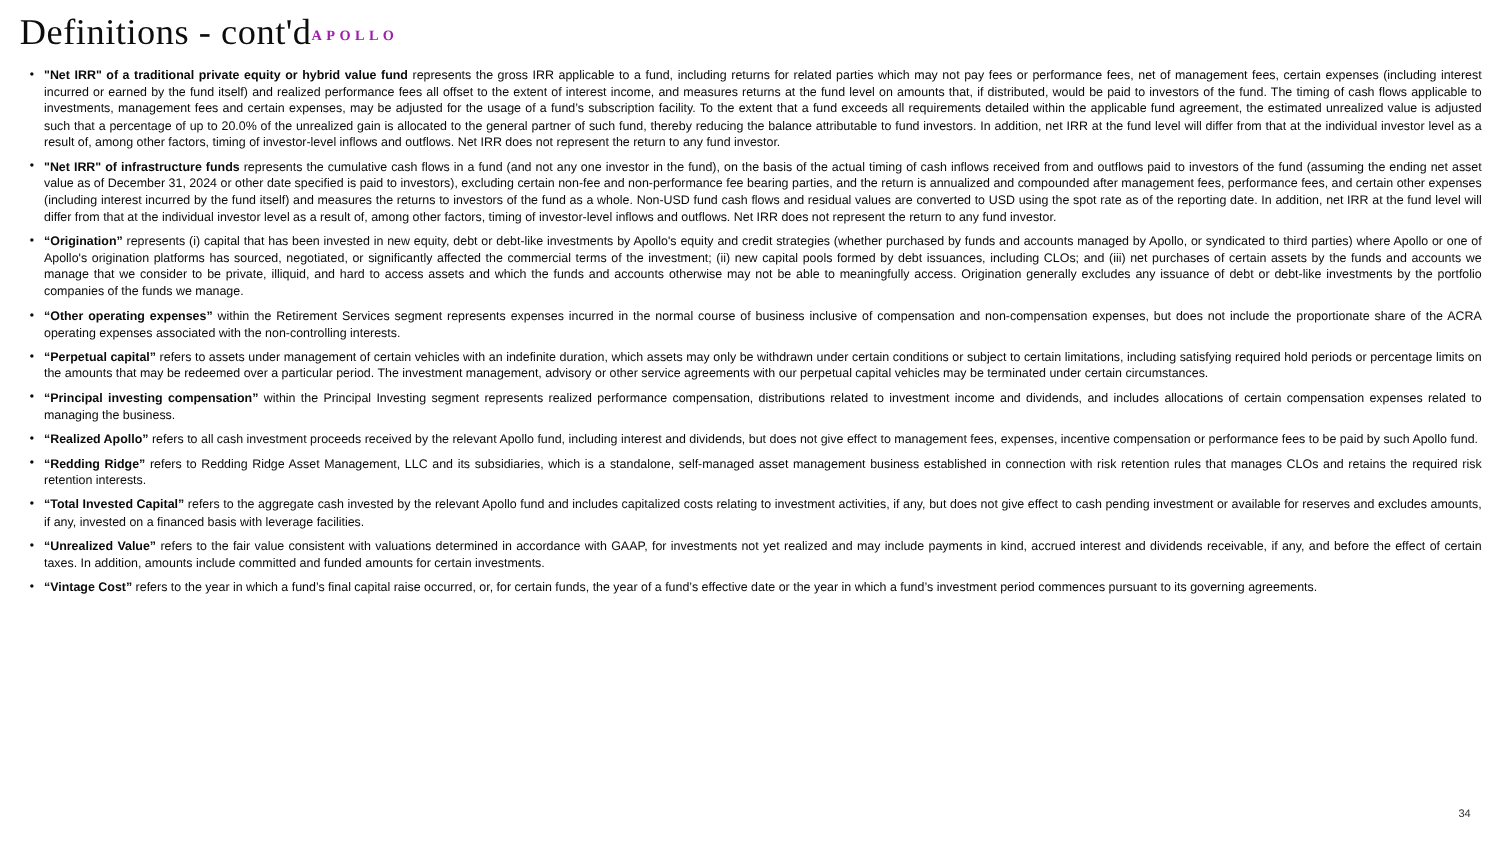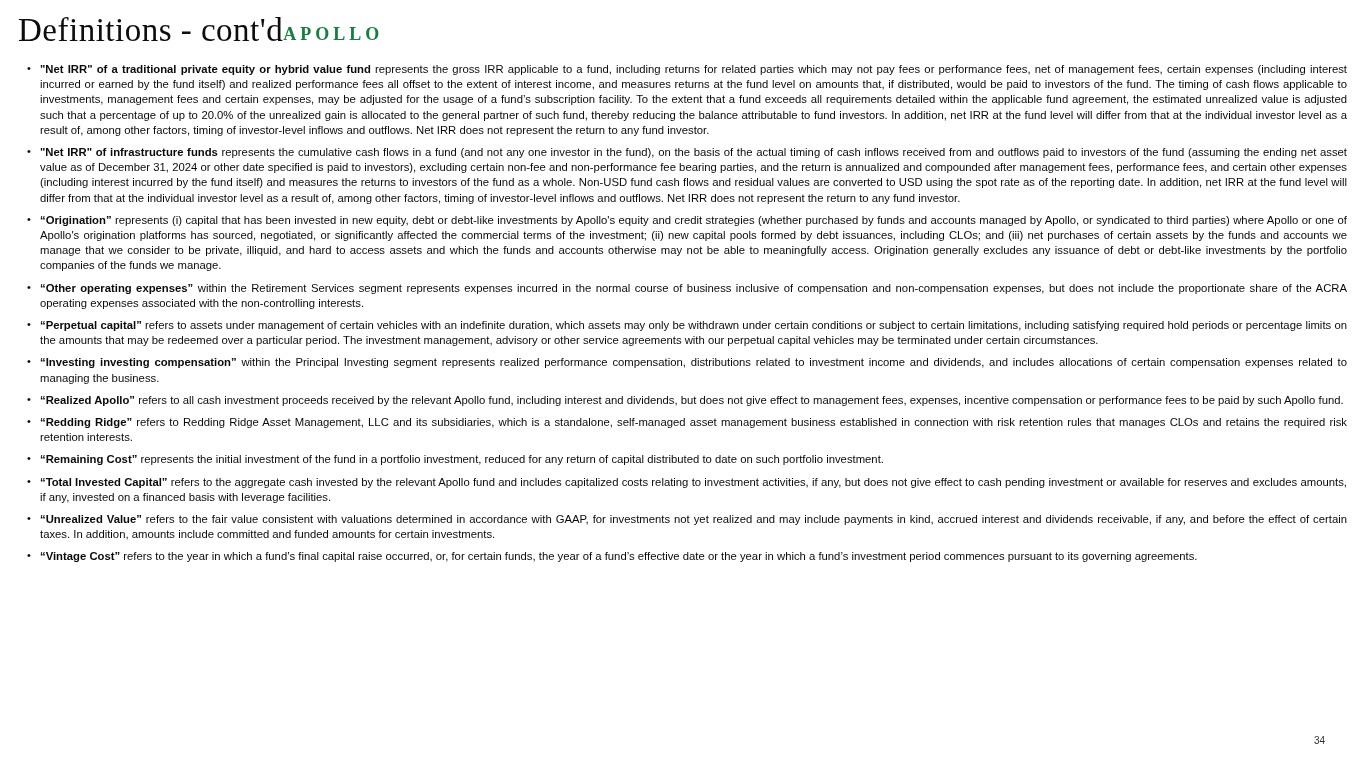--- a/index.html
+++ b/index.html
@@ -27,24 +27,24 @@
   .page-title {
     font-family: "Liberation Serif", serif;
     font-weight: 400;
     font-size: 33px;
     letter-spacing: 0.5px;
     color: #0d0d0d;
     line-height: 1.1;
   }
   .logo {
     font-family: "Liberation Serif", serif;
-    font-size: 18px;
+    font-size: 13px;
     font-weight: 600;
     letter-spacing: 4px;
-    color: #15803d;
+    color: #a21caf;
     margin-top: 12px;
   }
   ul.definitions {
     list-style: none;
     margin: 4px 18px 0 27px; 
   }
   ul.definitions li {
     position: relative;
     padding-left: 13px;
     margin-bottom: 7px;
@@ -57,21 +57,21 @@
     content: "\2022";
     position: absolute;
     left: 0;
     top: -1px;
     font-size: 11px;
     color: #0a0a0a;
   }
   .term { font-weight: 700; }
   .page-number {
     position: absolute;
-    right: 40px;
+    right: 28px;
     bottom: 22px;
     font-size: 10px;
     color: #333333;
   }
 </style>
 </head>
 <body>
 
 <div class="slide">
   <div class="header">
@@ -85,27 +85,26 @@
   <li class="def-item"><span class="term">"Net IRR" of infrastructure funds</span><span class="def-text"> represents the cumulative cash flows in a fund (and not any one investor in the fund), on the basis of the actual timing of cash inflows received from and outflows paid to investors of the fund (assuming the ending net asset value as of December 31, 2024 or other date specified is paid to investors), excluding certain non-fee and non-performance fee bearing parties, and the return is annualized and compounded after management fees, performance fees, and certain other expenses (including interest incurred by the fund itself) and measures the returns to investors of the fund as a whole. Non-USD fund cash flows and residual values are converted to USD using the spot rate as of the reporting date. In addition, net IRR at the fund level will differ from that at the individual investor level as a result of, among other factors, timing of investor-level inflows and outflows. Net IRR does not represent the return to any fund investor.</span></li>
 
   <li class="def-item"><span class="term">“Origination”</span><span class="def-text"> represents (i) capital that has been invested in new equity, debt or debt-like investments by Apollo's equity and credit strategies (whether purchased by funds and accounts managed by Apollo, or syndicated to third parties) where Apollo or one of Apollo's origination platforms has sourced, negotiated, or significantly affected the commercial terms of the investment; (ii) new capital pools formed by debt issuances, including CLOs; and (iii) net purchases of certain assets by the funds and accounts we manage that we consider to be private, illiquid, and hard to access assets and which the funds and accounts otherwise may not be able to meaningfully access. Origination generally excludes any issuance of debt or debt-like investments by the portfolio companies of the funds we manage.</span></li>
 
 
   <li class="def-item"><span class="term">“Other operating expenses”</span><span class="def-text"> within the Retirement Services segment represents expenses incurred in the normal course of business inclusive of compensation and non-compensation expenses, but does not include the proportionate share of the ACRA operating expenses associated with the non-controlling interests.</span></li>
 
   <li class="def-item"><span class="term">“Perpetual capital”</span><span class="def-text"> refers to assets under management of certain vehicles with an indefinite duration, which assets may only be withdrawn under certain conditions or subject to certain limitations, including satisfying required hold periods or percentage limits on the amounts that may be redeemed over a particular period. The investment management, advisory or other service agreements with our perpetual capital vehicles may be terminated under certain circumstances.</span></li>
 
 
-  <li class="def-item"><span class="term">“Investing investing compensation”</span><span class="def-text"> within the Principal Investing segment represents realized performance compensation, distributions related to investment income and dividends, and includes allocations of certain compensation expenses related to managing the business.</span></li>
+  <li class="def-item"><span class="term">“Principal investing compensation”</span><span class="def-text"> within the Principal Investing segment represents realized performance compensation, distributions related to investment income and dividends, and includes allocations of certain compensation expenses related to managing the business.</span></li>
 
   <li class="def-item"><span class="term">“Realized Apollo”</span><span class="def-text"> refers to all cash investment proceeds received by the relevant Apollo fund, including interest and dividends, but does not give effect to management fees, expenses, incentive compensation or performance fees to be paid by such Apollo fund.</span></li>
 
   <li class="def-item"><span class="term">“Redding Ridge”</span><span class="def-text"> refers to Redding Ridge Asset Management, LLC and its subsidiaries, which is a standalone, self-managed asset management business established in connection with risk retention rules that manages CLOs and retains the required risk retention interests.</span></li>
 
-  <li class="def-item"><span class="term">“Remaining Cost”</span><span class="def-text"> represents the initial investment of the fund in a portfolio investment, reduced for any return of capital distributed to date on such portfolio investment.</span></li>
 
   <li class="def-item"><span class="term">“Total Invested Capital”</span><span class="def-text"> refers to the aggregate cash invested by the relevant Apollo fund and includes capitalized costs relating to investment activities, if any, but does not give effect to cash pending investment or available for reserves and excludes amounts, if any, invested on a financed basis with leverage facilities.</span></li>
 
 
   <li class="def-item"><span class="term">“Unrealized Value”</span><span class="def-text"> refers to the fair value consistent with valuations determined in accordance with GAAP, for investments not yet realized and may include payments in kind, accrued interest and dividends receivable, if any, and before the effect of certain taxes. In addition, amounts include committed and funded amounts for certain investments.</span></li>
 
   <li class="def-item"><span class="term">“Vintage Cost”</span><span class="def-text"> refers to the year in which a fund’s final capital raise occurred, or, for certain funds, the year of a fund’s effective date or the year in which a fund’s investment period commences pursuant to its governing agreements.</span></li>
 </ul>
 
   <div class="page-number">34</div>

